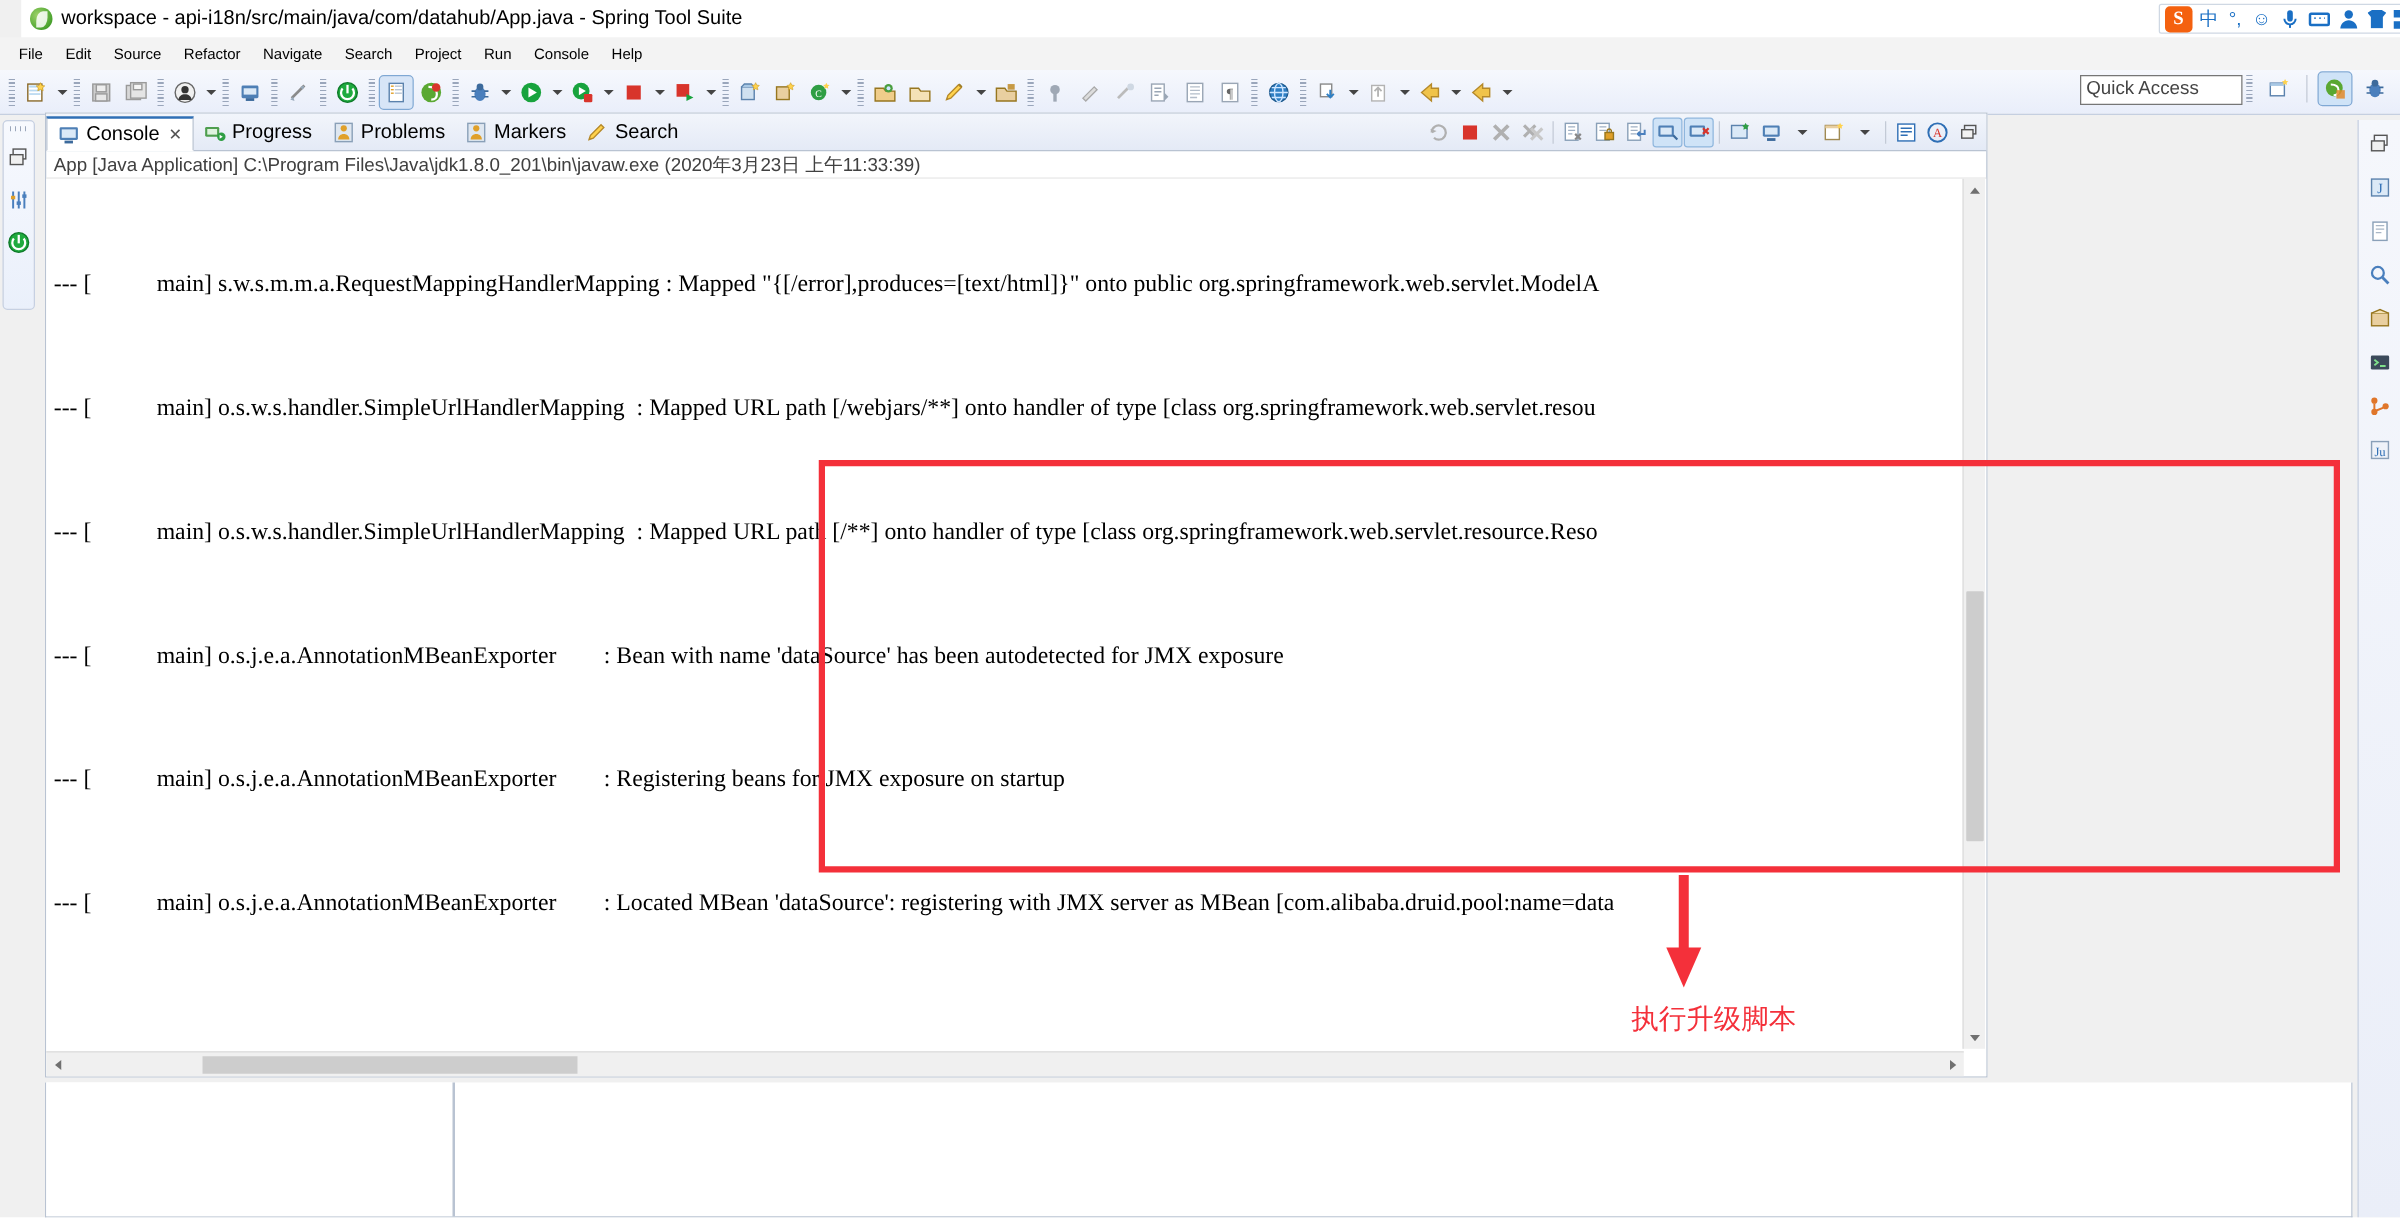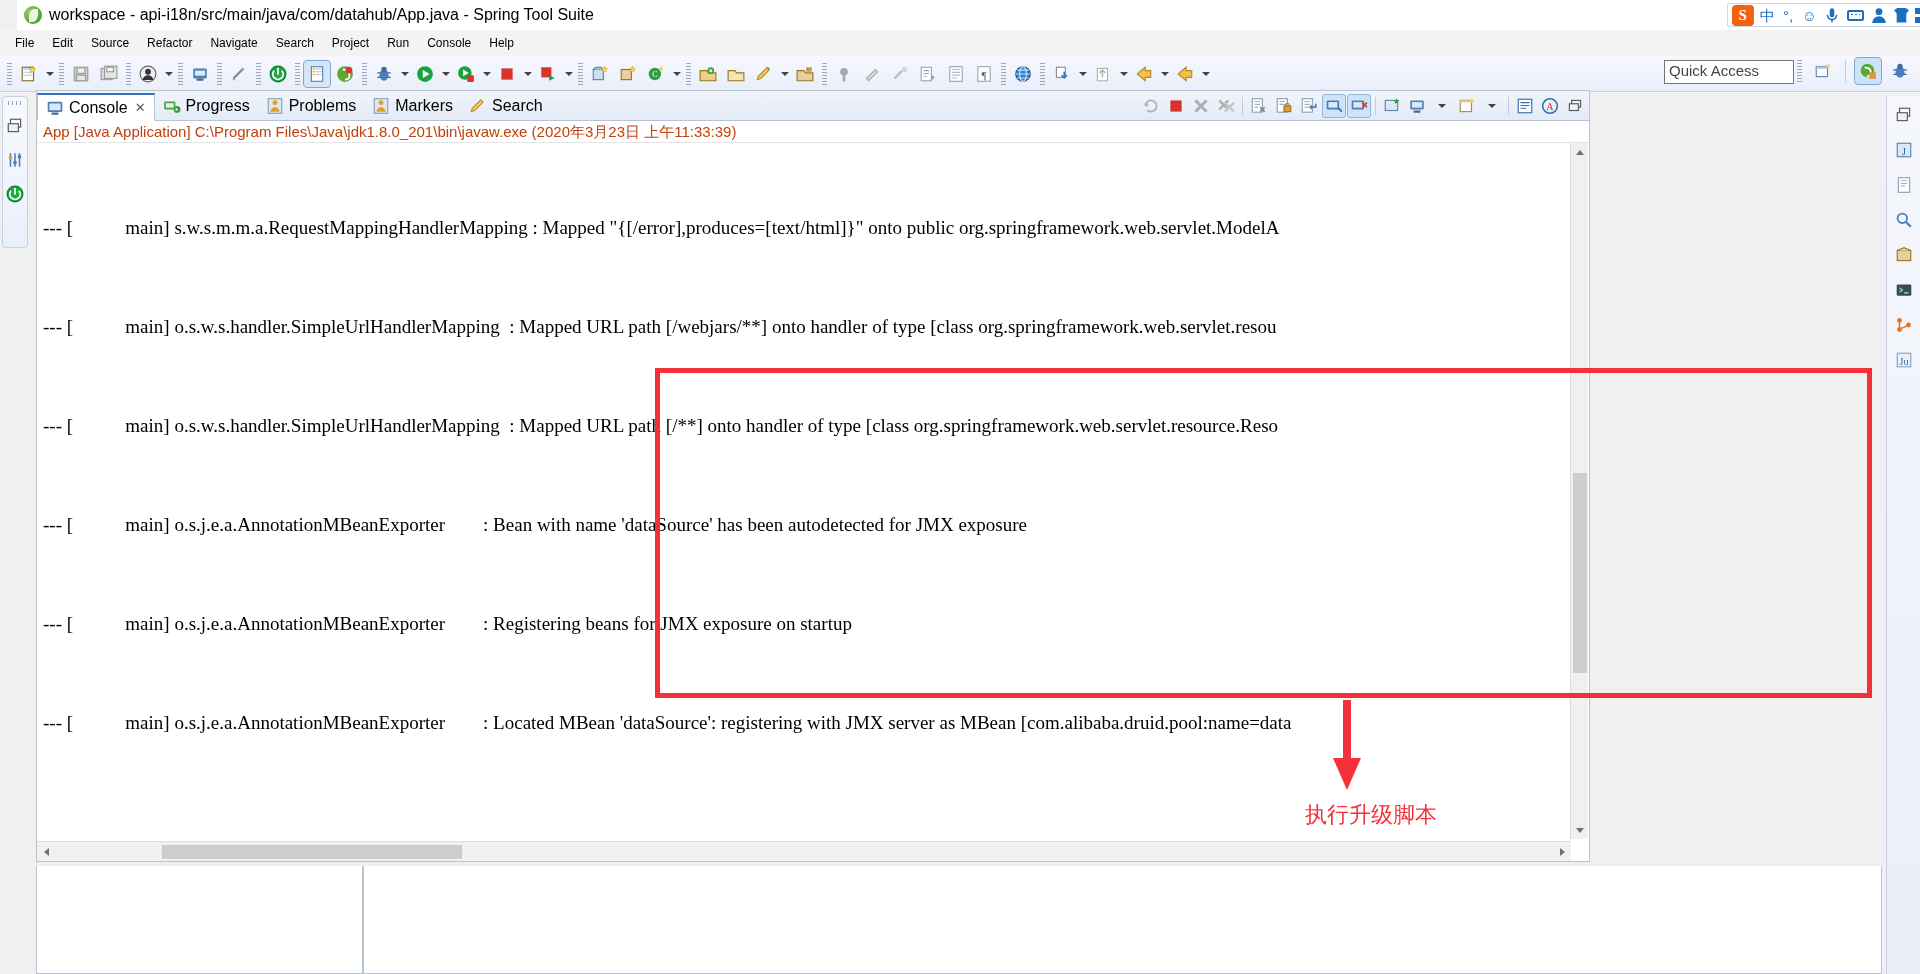--- a/index.html
+++ b/index.html
@@ -148,21 +148,21 @@
   .tabtools {
     position: absolute; right: 2px; top: 1px; height: 28px;
     display: flex; align-items: center; gap: 1px;
   }
   .tt { width: 24px; height: 24px; display: flex; align-items: center; justify-content: center;
     border-radius: 3px; }
   .tt.sel { background: #cfe3f7; border: 1px solid #8fb6dd; }
   .tt-sep { width: 1px; height: 18px; background: #c3cad6; margin: 0 3px; }
 
   .procline {
-    height: 22px; font-size: 15px; color: #c2410c; padding: 2px 0 0 6px;
+    height: 22px; font-size: 15px; color: #404040; padding: 2px 0 0 6px;
     white-space: nowrap; border-bottom: 1px solid #e4e4e4;
   }
 
   .consolewrap {
     position: absolute; left: 0; top: 52px; right: 0; bottom: 0;
     overflow: hidden; background: #fff;
   }
   .console {
     position: absolute; left: 6px; top: 2px; right: 20px; bottom: 22px;
     overflow: hidden;

